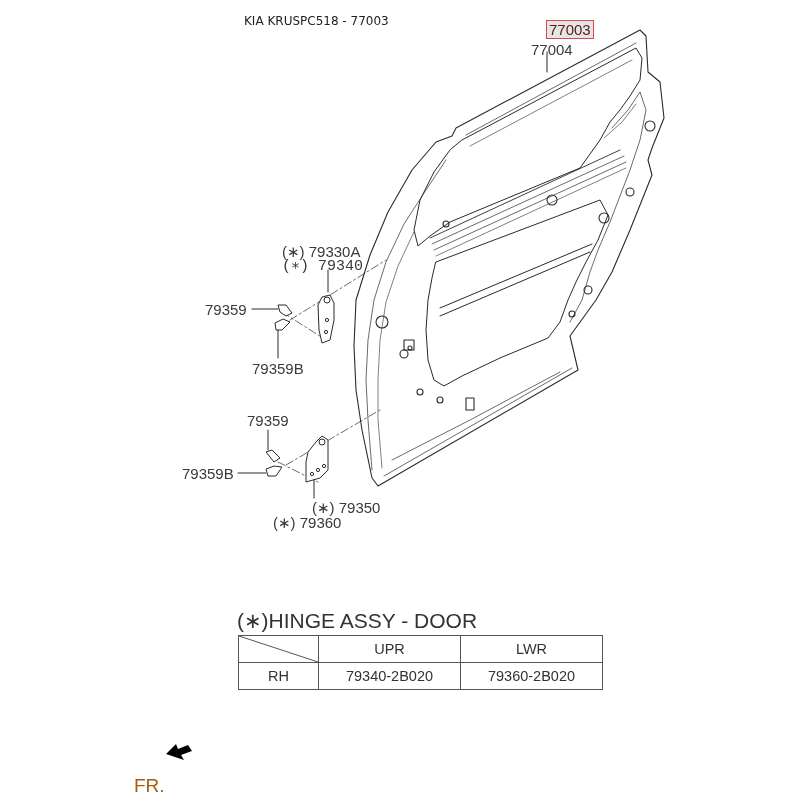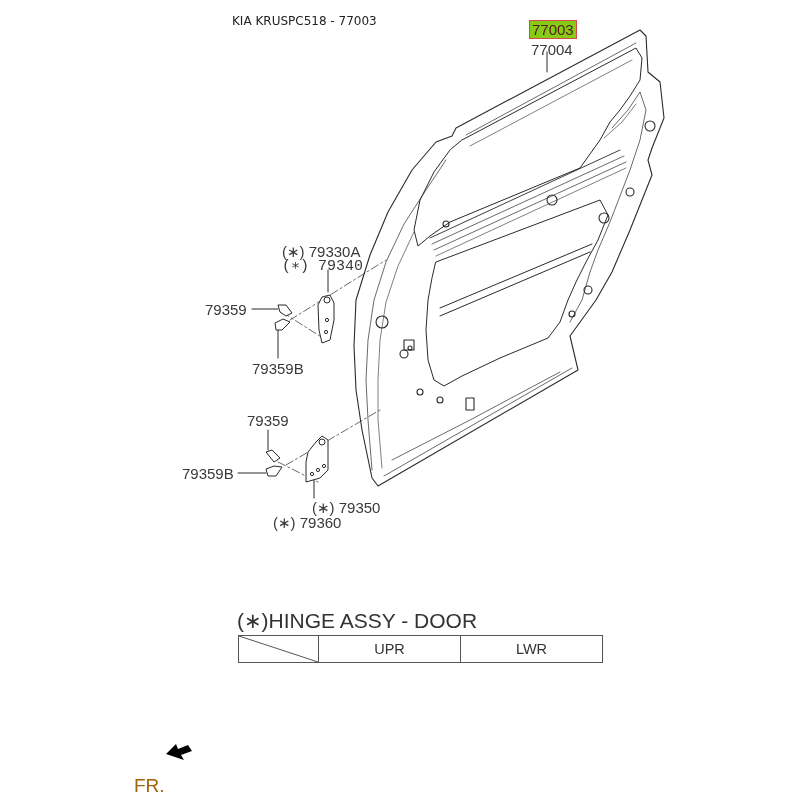--- a/index.html
+++ b/index.html
@@ -1,21 +1,21 @@
 <!DOCTYPE html>
 <html><head>
 <meta charset="utf-8">
 <style>
   html, body { margin:0; padding:0; background:#ffffff; }
   body { width:800px; height:800px; position:relative; overflow:hidden;
          font-family:"Liberation Sans", sans-serif; color:#333; }
   .abs { position:absolute; white-space:nowrap; }
-  .title { left:232px; top:14px; font-size:12px; font-family:"DejaVu Sans", sans-serif; color:#222; }
+  .title { left:244px; top:14px; font-size:12px; font-family:"DejaVu Sans", sans-serif; color:#222; }
   .callout { font-size:15px; color:#3a3a3a; line-height:17px; }
-  .hl { background:#84cc16; border:1px solid #d84a4c; padding:0 2px; color:#5a1a1a; }
+  .hl { background:#e5e5e5; border:1px solid #d84a4c; padding:0 2px; color:#5a1a1a;margin-left:17px; }
   svg.drawing { position:absolute; left:0; top:0; }
   .legend-title { left:237px; top:609px; font-size:21px; color:#333; }
   table.hinge { position:absolute; left:238px; top:635px; border-collapse:collapse;
                 font-size:14.5px; color:#333; }
   table.hinge td { border:1px solid #555; text-align:center; height:26px; padding:0; }
   .c0 { width:79px; } .c1 { width:141px;margin-left:48px; } .c2 { width:141px; }
   .diag { position:relative; }
   .fr { left:134px; top:775px; font-size:19px; color:#a16207; font-weight:normal; }
 </style>
 </head>
@@ -138,16 +138,21 @@
   <tbody>
       <tr>
     <td class="c0 diag">
       <svg width="79" height="26" style="display:block">
         <line x1="0" y1="0" x2="79" y2="26" stroke="#555" stroke-width="1"></line>
       </svg>
     </td>
     <td class="c1">UPR</td>
     <td class="c2">LWR</td>
   </tr>
+  <tr>
+    <td class="c0">RH</td>
+    <td class="c1">79340-2B020</td>
+    <td class="c2">79360-2B020</td>
+  </tr>
 </tbody>
   </table>
 
 <div class="abs fr">FR.</div>
 
 </body></html>

